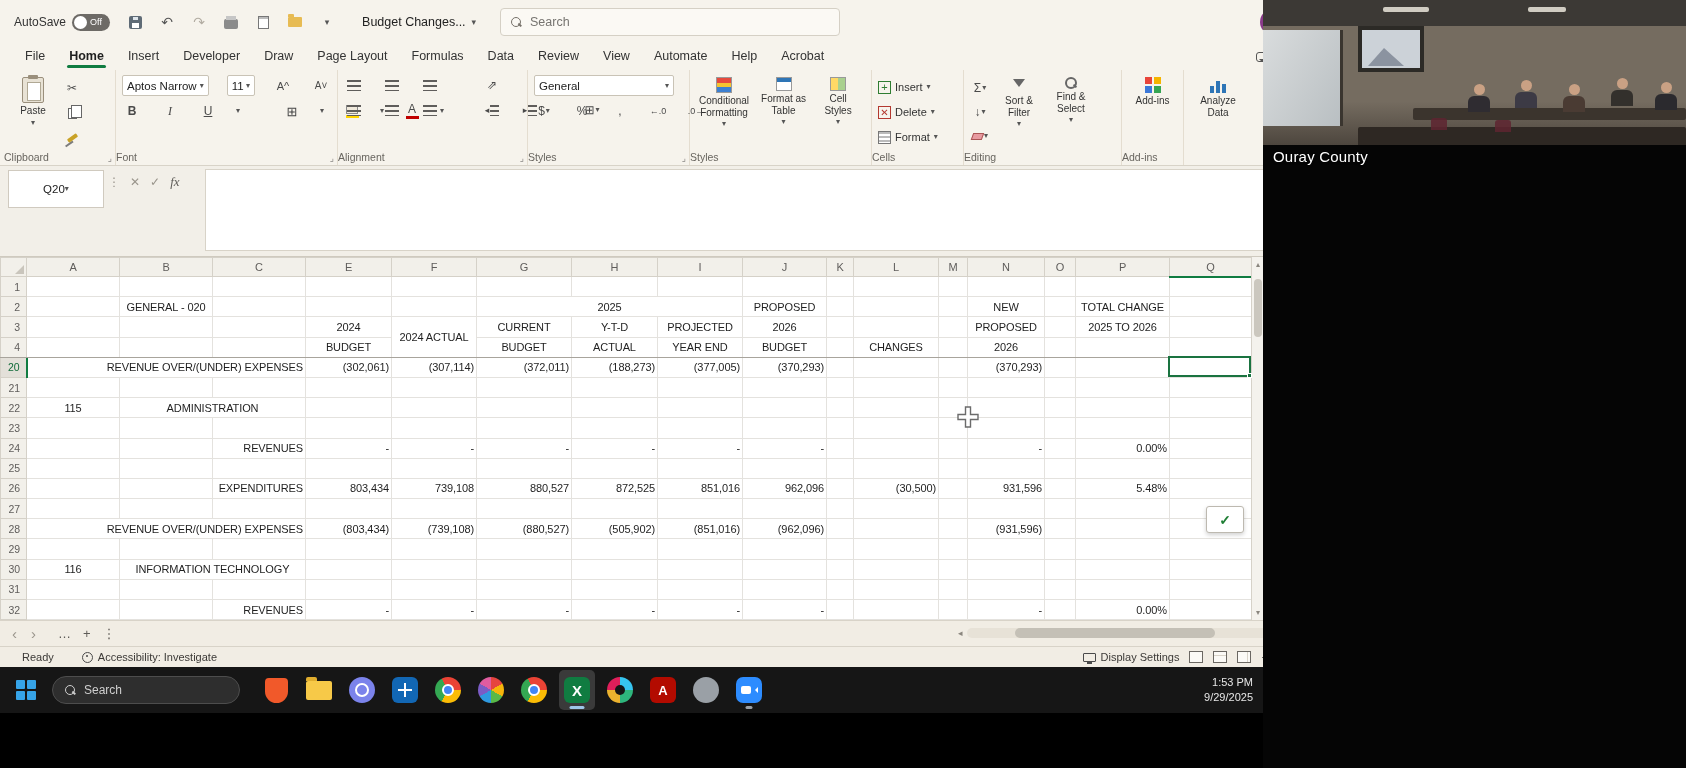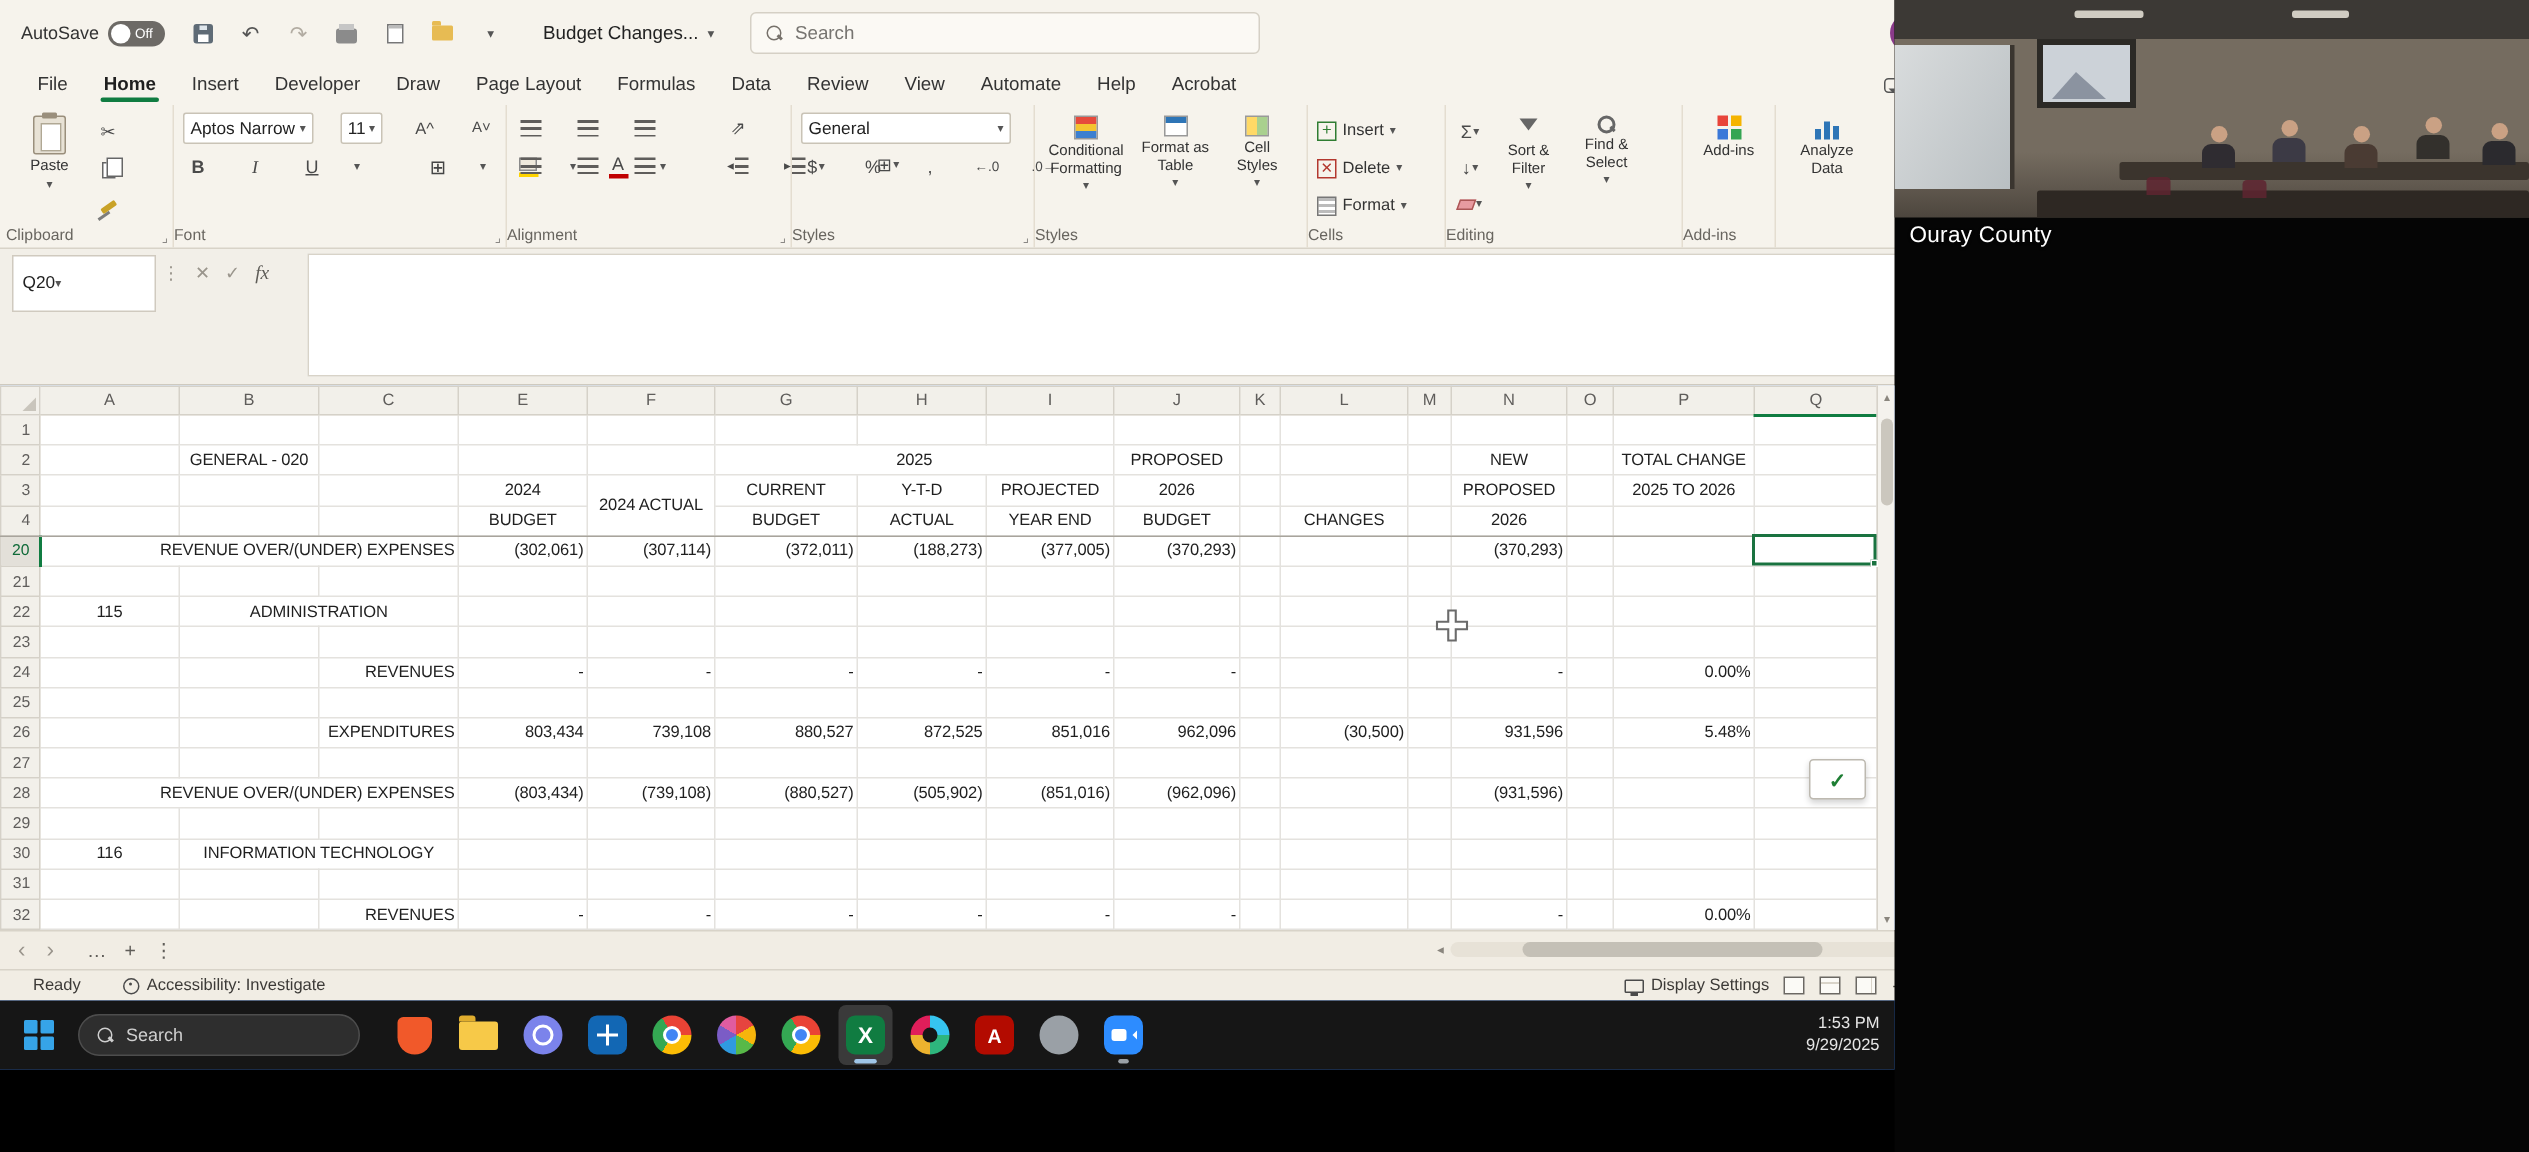--- a/index.html
+++ b/index.html
@@ -1,20 +1,20 @@
 <!DOCTYPE html>
 <html><head>
 <meta charset="utf-8">
 <style>
   *{margin:0;padding:0;box-sizing:border-box}
   html,body{background:#000;font-family:"Liberation Sans",sans-serif}
   #screen{position:relative;width:1686px;height:768px;overflow:hidden;background:#000}
 
   
-  #excel{position:absolute;left:0;top:0;width:1436px;height:713px;background:#3b82f6;overflow:hidden}
+  #excel{position:absolute;left:0;top:0;width:1436px;height:713px;background:#a3a3a3;overflow:hidden}
 
   
   .titlebar{position:absolute;left:0;top:0;width:100%;height:44px;background:#f6f3ec;display:flex;align-items:center}
   .autosave{display:flex;align-items:center;gap:6px;margin-left:14px;font-size:12px;color:#333}
   .toggle{width:38px;height:17px;border-radius:9px;background:#6d6a66;display:flex;align-items:center;color:#fff;font-size:9px;padding-left:2px;gap:3px}
   .knob{width:13px;height:13px;border-radius:50%;background:#fff}
   .qat{display:flex;align-items:center;gap:6px;margin-left:12px}
   .tbtn{width:26px;height:26px;display:flex;align-items:center;justify-content:center;color:#555;font-size:14px;border-radius:3px}
   .ic-save{position:relative;width:13px;height:13px;background:#5f6b76;border-radius:2px}
   .ic-save::after{content:"";position:absolute;left:3px;bottom:1px;width:7px;height:5px;background:#fff}
@@ -90,21 +90,21 @@
   .ic-addins{display:grid;grid-template-columns:7px 7px;grid-template-rows:7px 7px;gap:2px}
   .ic-addins span:nth-child(1){background:#e8443a}.ic-addins span:nth-child(2){background:#f5b400}
   .ic-addins span:nth-child(3){background:#3b78d8}.ic-addins span:nth-child(4){background:#35a553}
   .ic-analyze{display:flex;align-items:flex-end;gap:2px;height:16px}
   .ic-analyze i{display:block;width:4px;background:#2e75b6}
   .ic-eraser{width:11px;height:7px;background:#e79aa0;border:1px solid #a55;transform:skewX(-20deg)}
   .ribcollapse{position:absolute;right:8px;bottom:4px;font-size:10px;color:#666}
 
   
   .fbar{position:absolute;left:0;top:166px;width:100%;height:91px;background:#f2efe8;border-bottom:1px solid #cfcabf}
-  .namebox{position:absolute;left:8px;top:4px;width:96px;height:23px;background:#fff;border:1px solid #d0cabf;display:flex;align-items:center;justify-content:flex-start;padding:18px 6px;font-size:11.5px;color:#222}
+  .namebox{position:absolute;left:8px;top:4px;width:96px;height:23px;background:#fff;border:1px solid #d0cabf;display:flex;align-items:center;justify-content:center;padding:18px 6px;font-size:11.5px;color:#222}
   .fxrow{position:absolute;left:108px;top:4px;height:23px;display:flex;align-items:center;gap:10px;color:#9a958c;font-size:12px}
   .fxrow .fx{font-style:italic;font-family:"Liberation Serif",serif;color:#5f5d58;font-size:13px}
   .finput{position:absolute;left:205px;top:3px;right:16px;bottom:5px;background:#fff;border:1px solid #d8d3c8}
   .fcollapse{position:absolute;right:3px;top:8px;font-size:10px;color:#777}
 
   
   .gridwrap{position:absolute;left:0;top:257px;width:1263px;height:363px;background:#fff;overflow:hidden}
   table.sheet{border-collapse:collapse;table-layout:fixed;width:1251px}
   table.sheet th,table.sheet td{border:1px solid #e4e2de;font-size:11px;font-weight:normal;color:#1f1f1f;white-space:nowrap;padding:0 2px;overflow:visible;letter-spacing:-0.1px}
   table.sheet tr.chrow th{height:19px;background:#f2f0ea;border-color:#d5d1c8;color:#5f5d5b;font-size:11px;text-align:center}

